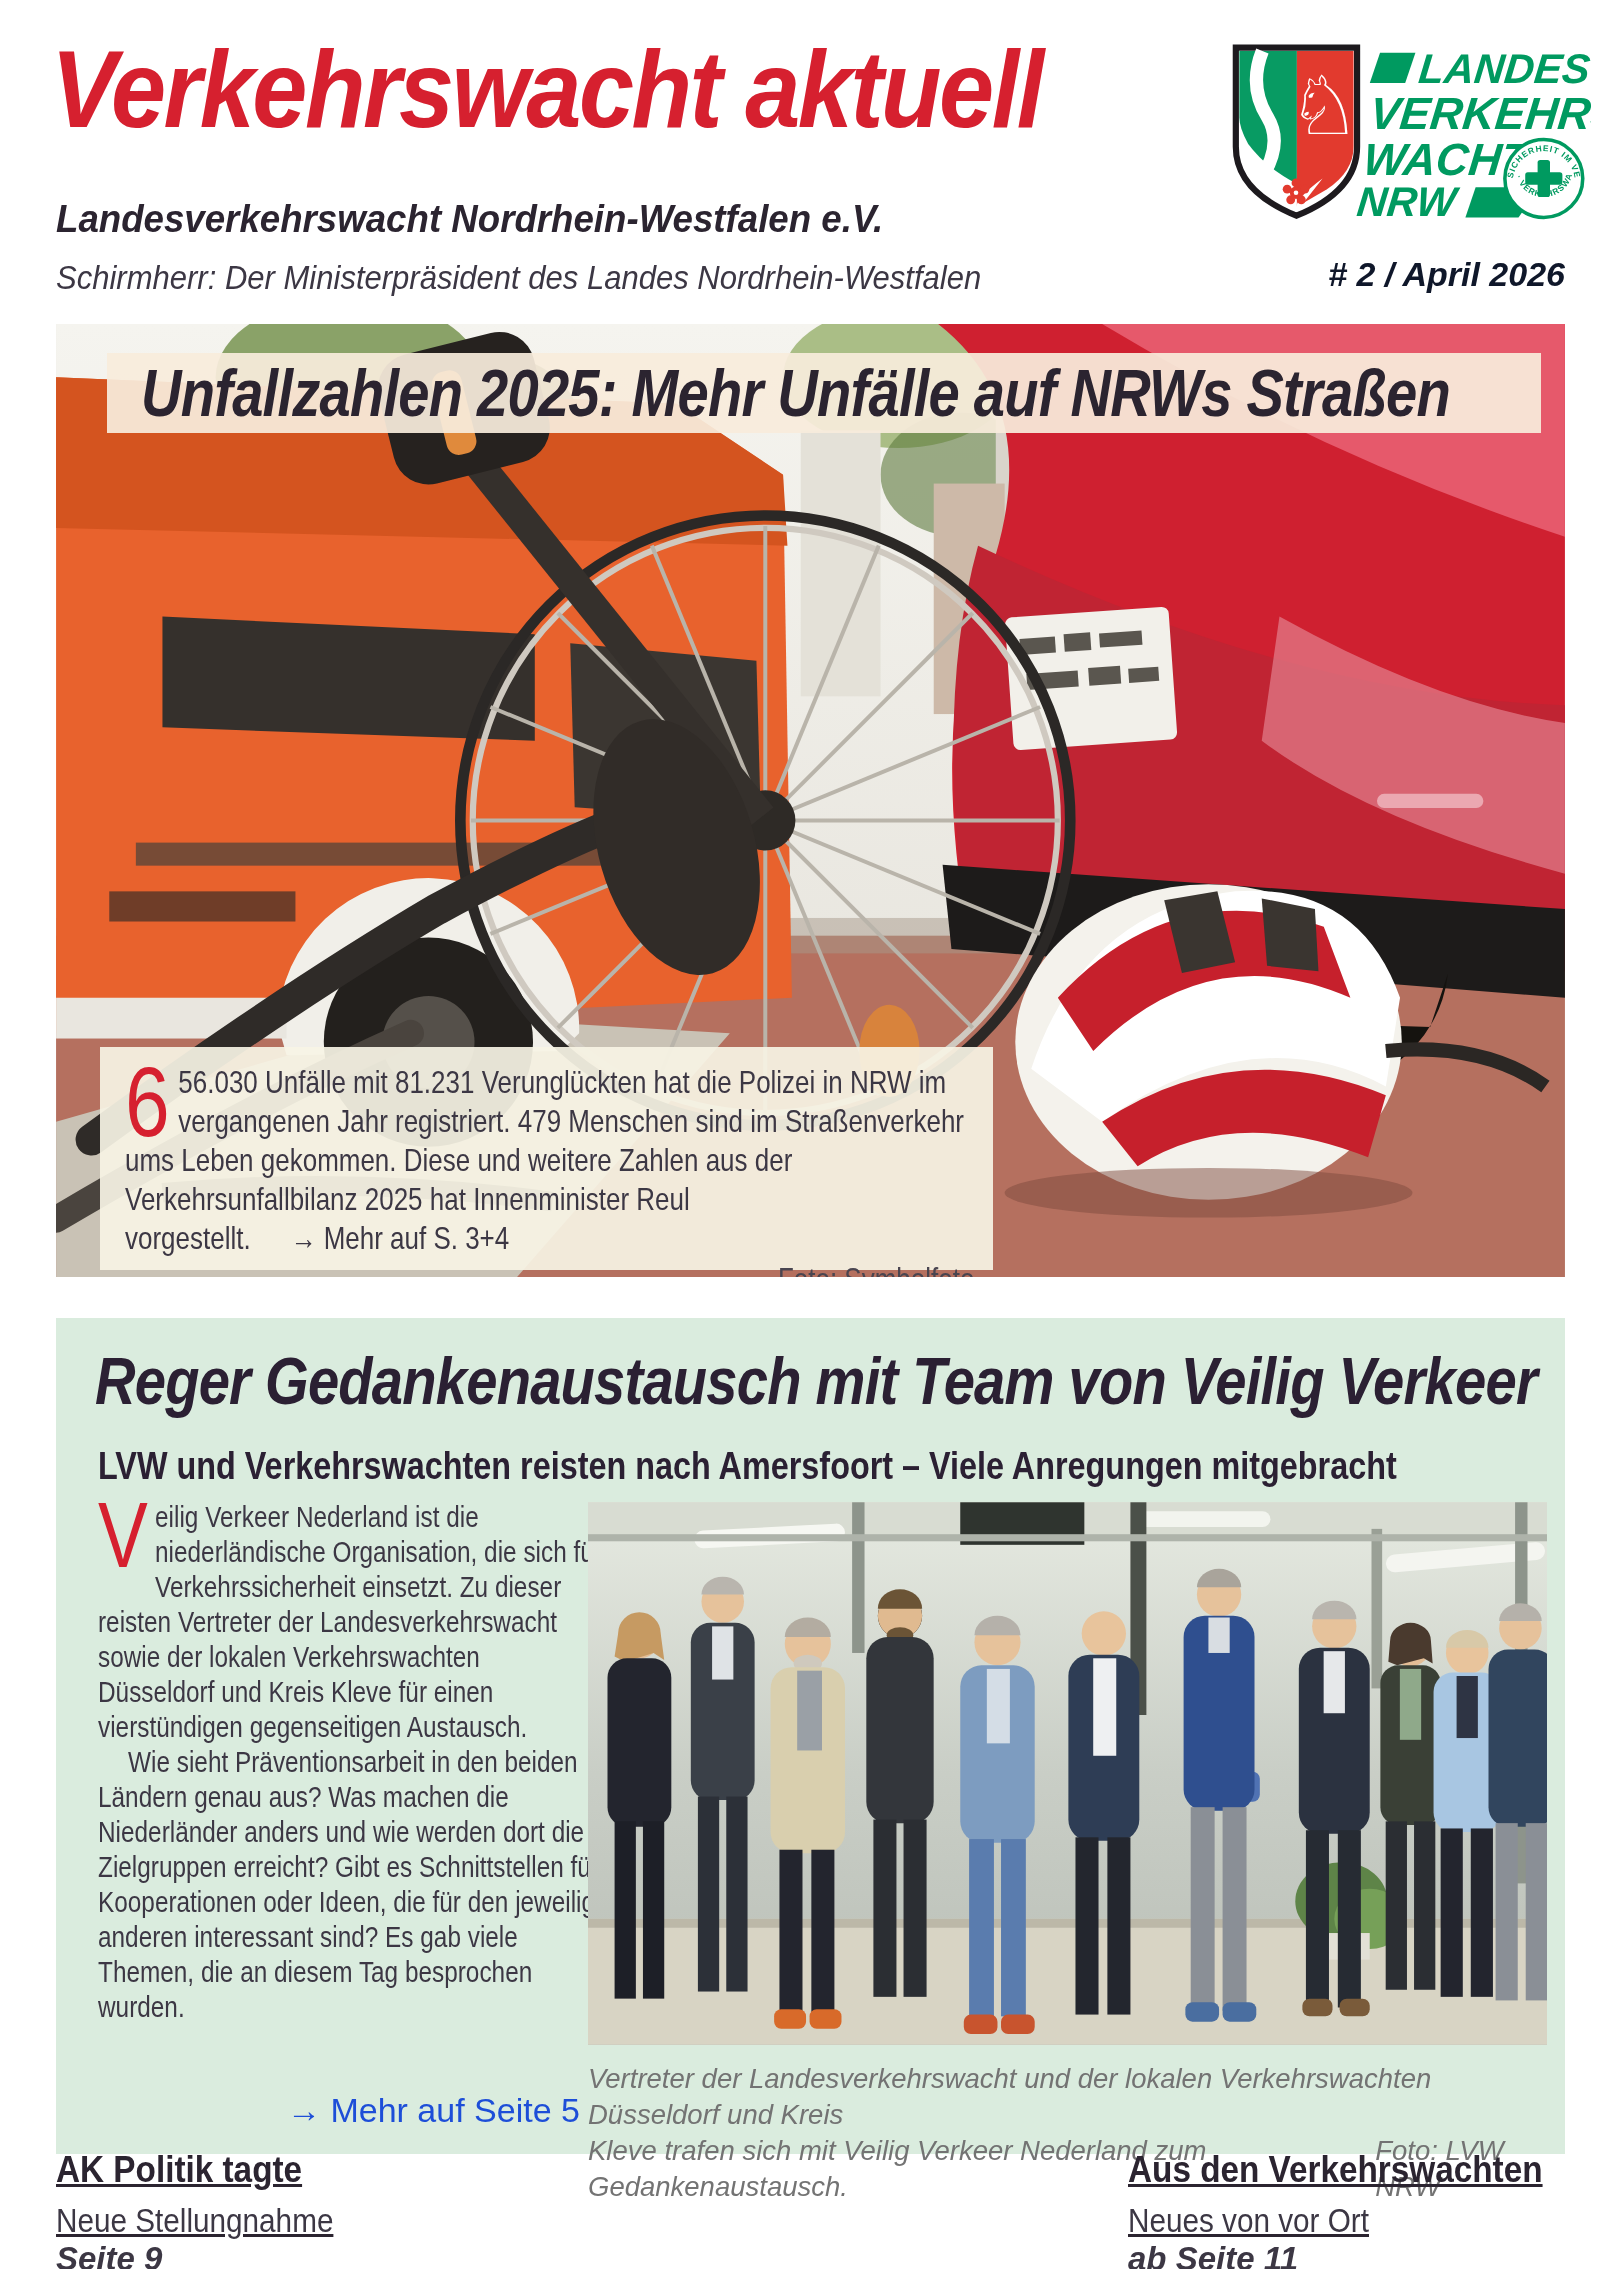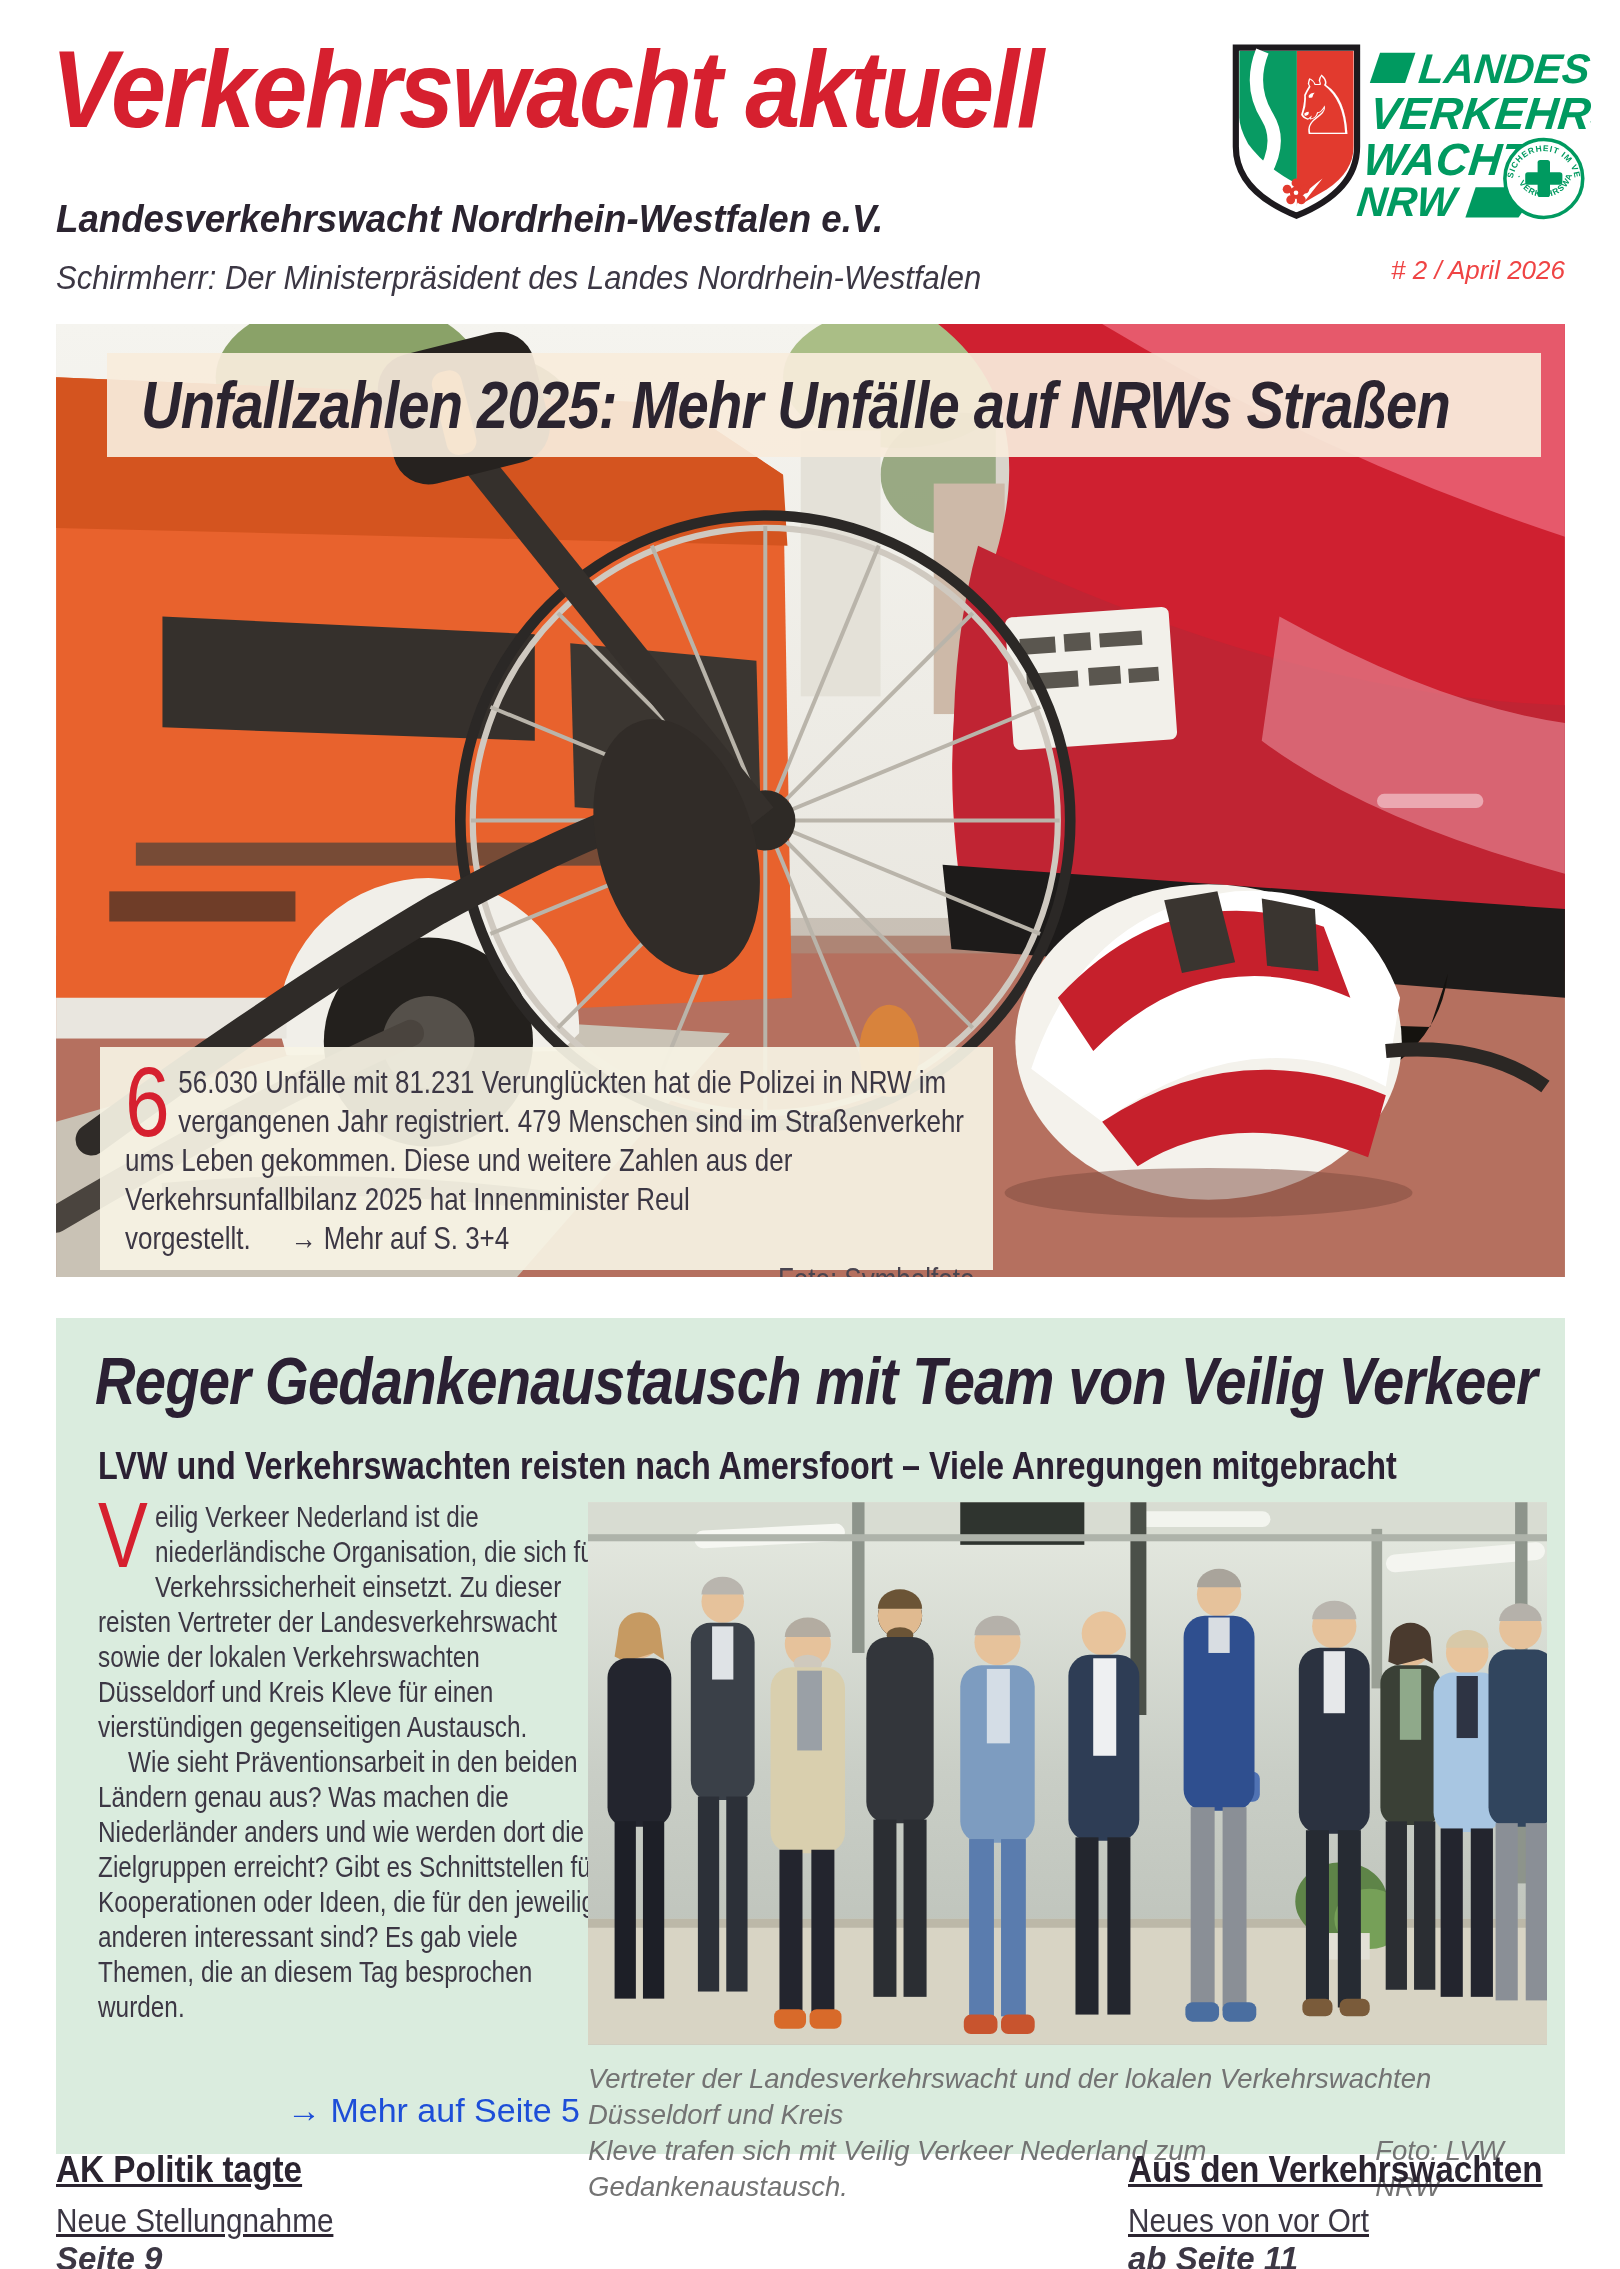--- a/index.html
+++ b/index.html
@@ -7,28 +7,28 @@
         font-family:"Liberation Sans",sans-serif;color:#2b2430;}
 
   
   .masthead-title{position:absolute;left:51px;top:25px;font-size:110px;font-weight:bold;
         font-style:italic;color:#d6202f;letter-spacing:-2.7px;transform:scaleX(.9);
         transform-origin:left top;white-space:nowrap;}
   .masthead-sub{position:absolute;left:56px;top:197px;font-size:39px;font-weight:bold;
         font-style:italic;color:#2b2430;transform:scaleX(.94);transform-origin:left top;white-space:nowrap;}
   .patron{position:absolute;left:56px;top:259px;font-size:33px;font-style:italic;color:#3c3744;
         transform:scaleX(.94);transform-origin:left top;white-space:nowrap;}
-  .issue{position:absolute;right:56px;top:255px;font-size:26px;font-weight:normal;font-style:italic;
-        color:#ef4444;white-space:nowrap;}
+  .issue{position:absolute;right:56px;top:255px;font-size:34px;font-weight:bold;font-style:italic;
+        color:#0f172a;white-space:nowrap;}
   .logo{position:absolute;left:1232px;top:44px;width:359px;height:177px;}
 
   
   .lead{position:absolute;left:56px;top:324px;width:1509px;height:953px;overflow:hidden;background:#e9e7e1;}
   .lead svg{position:absolute;left:0;top:0;}
-  .lead-banner{position:absolute;left:51px;top:29px;width:1434px;height:104px;
+  .lead-banner{position:absolute;left:51px;top:29px;width:1434px;height:80px;
         background:rgba(248,236,220,.93);display:flex;align-items:center;}
   .lead-banner span{font-size:66px;font-weight:bold;font-style:italic;color:#2b2430;
         padding-left:40px;white-space:nowrap;transform:scaleX(.85);transform-origin:left center;letter-spacing:-0.9px;}
   .lead-teaser{position:absolute;left:44px;top:723px;width:893px;height:223px;
         background:rgba(247,244,229,.92);box-sizing:border-box;padding:16px 25px 0 25px;}
   .lead-teaser-inner{width:1046px;transform:scaleX(.812);transform-origin:left top;
         font-size:32px;line-height:39px;color:#3c3744;}
   .dropcap{float:left;color:#d6202f;font-size:99px;line-height:78px;font-weight:normal;
         padding-right:10.6px;}
   .morelink{margin-left:49px;white-space:nowrap;}

